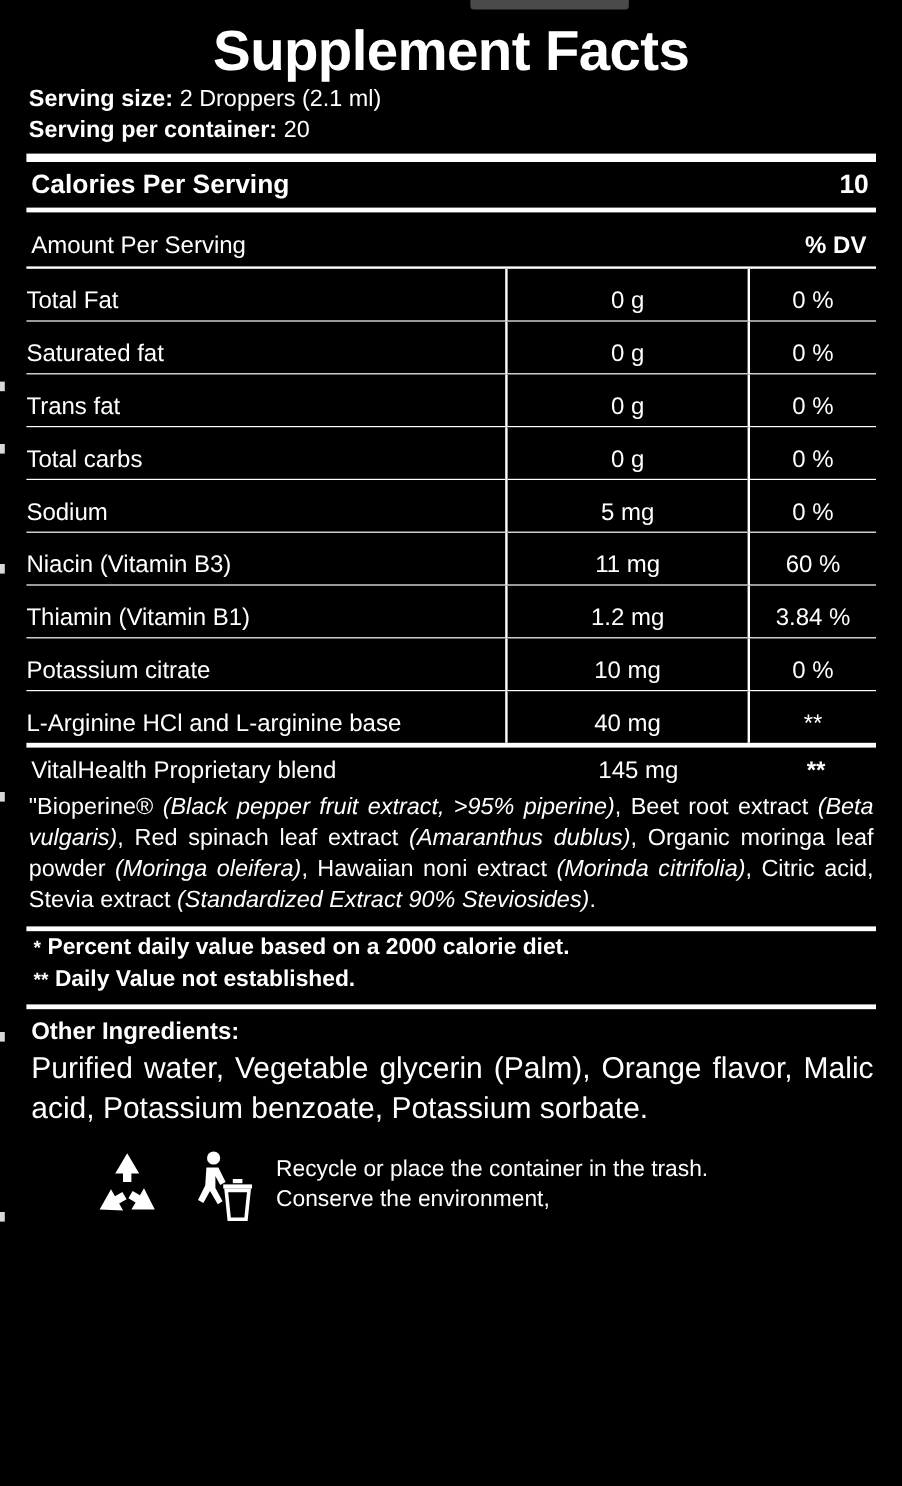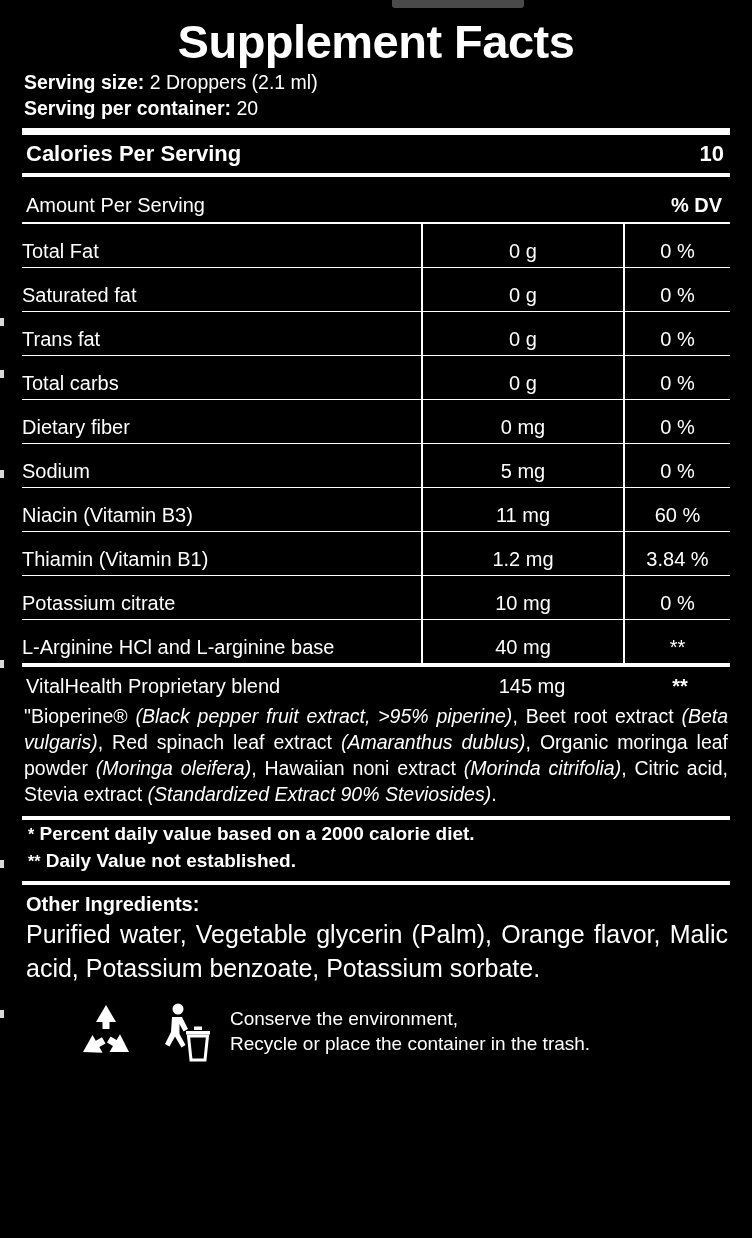--- a/index.html
+++ b/index.html
@@ -215,25 +215,20 @@
           <td class="dv">0 %</td>
         </tr>
         <tr>
           <td class="name">Trans fat</td>
           <td class="amount">0 g</td>
           <td class="dv">0 %</td>
         </tr>
         <tr>
           <td class="name">Total carbs</td>
           <td class="amount">0 g</td>
-          <td class="dv">0 %</td>
-        </tr>
-        <tr>
-          <td class="name">Dietary fiber</td>
-          <td class="amount">0 mg</td>
           <td class="dv">0 %</td>
         </tr>
         <tr>
           <td class="name">Sodium</td>
           <td class="amount">5 mg</td>
           <td class="dv">0 %</td>
         </tr>
         <tr>
           <td class="name">Niacin (Vitamin B3)</td>
           <td class="amount">11 mg</td>
@@ -298,19 +293,19 @@
           <g fill="#ffffff">
             <circle cx="22" cy="7" r="5.5"></circle>
             <path d="M16 15 h10 l6 12 -4.5 2.5 -4 -7.5 v10 l6 11 -4 2.5 -6.5 -11 -5.5 10 -4.5 -2.5 6 -12 z"></path>
             <rect x="30" y="29" width="24" height="3.5"></rect>
             <path d="M32.5 34 h19 l-2.5 24 h-14 z" fill="none" stroke="#ffffff" stroke-width="3"></path>
             <rect x="38" y="24.5" width="8" height="3.5"></rect>
           </g>
         </svg>
       </span>
       <span class="recycle-text">
+        <div>Recycle or place the container in the trash.</div>
         <div>Conserve the environment,</div>
-        <div>Recycle or place the container in the trash.</div>
       </span>
     </div>
 
   </div>
 </div>
 
 </body></html>

